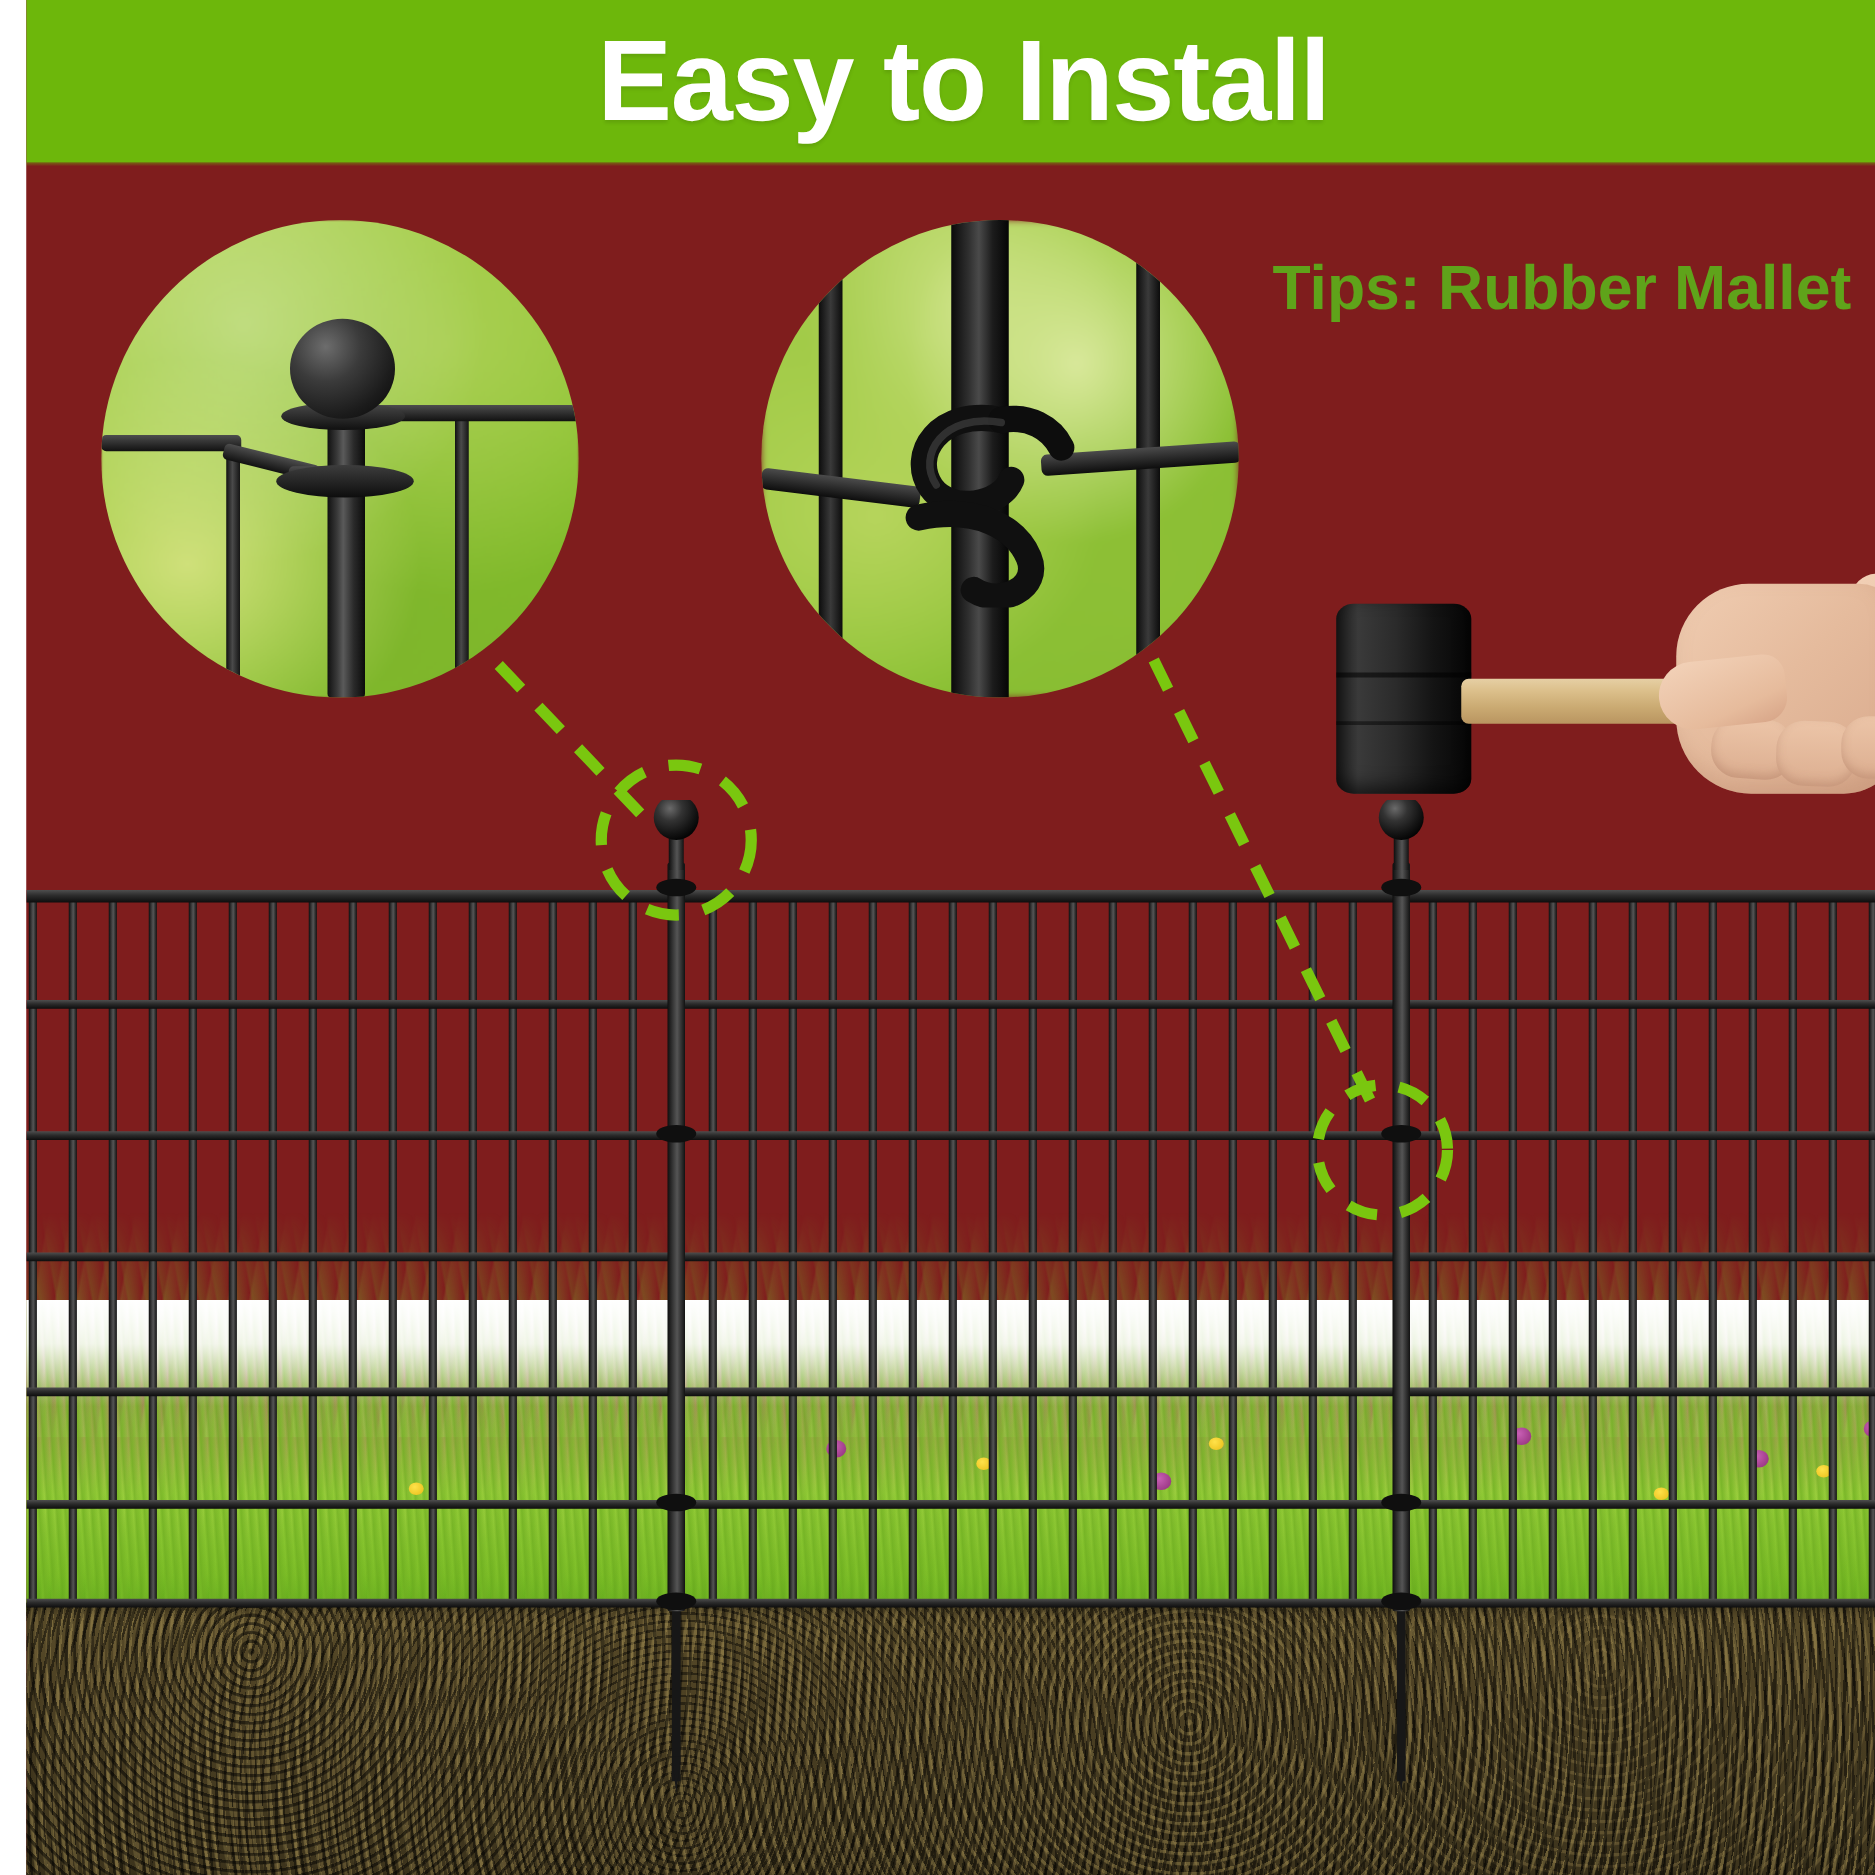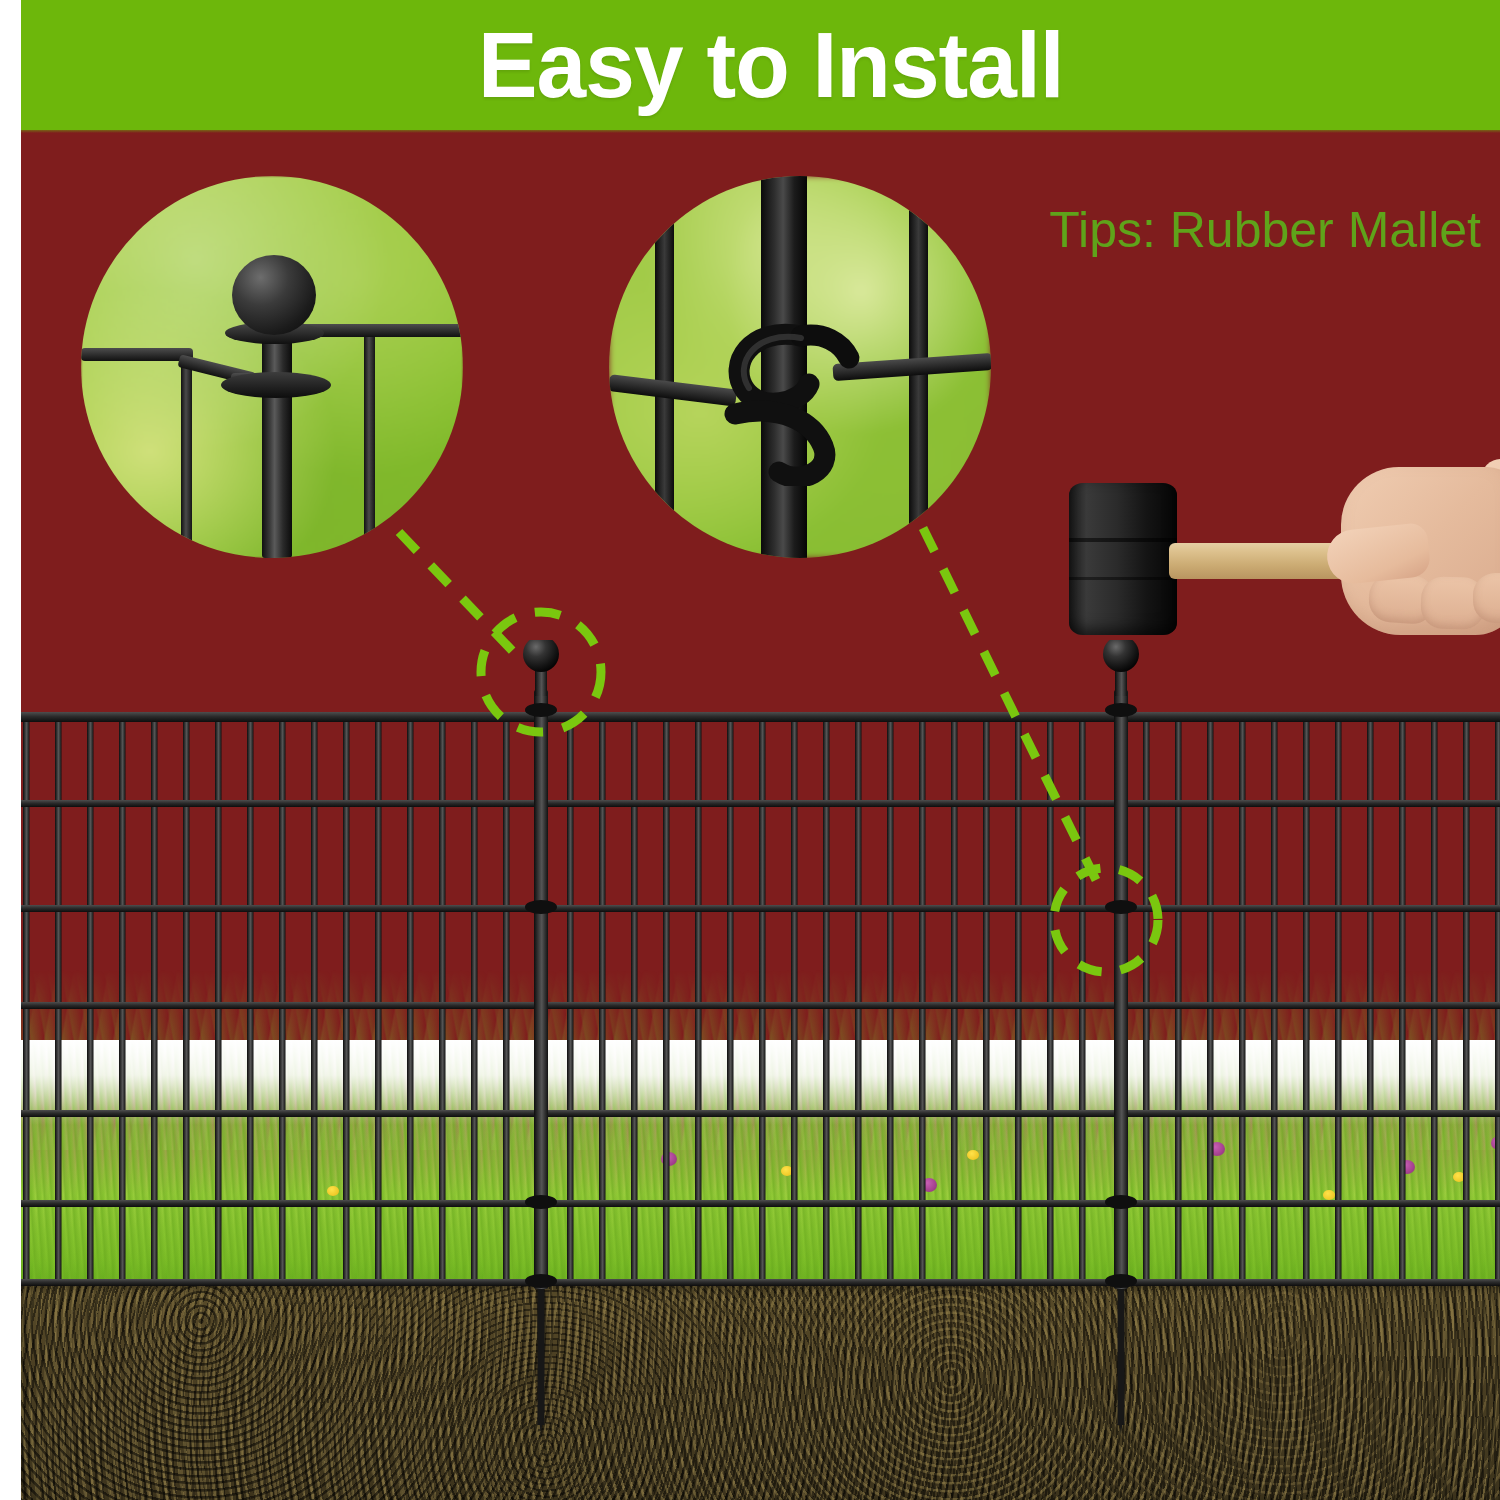--- a/index.html
+++ b/index.html
@@ -39,21 +39,21 @@
     background: linear-gradient(to bottom, rgba(109,183,11,0.45), rgba(109,183,11,0));
   }
 
   
   #tips-block {
     position: absolute; right: 40px; top: 198px;
     width: 640px;
     text-align: right;
     color: #5fa31a;
     font-size: 50px;
-    font-weight: normal;
+    font-weight: bold;
     line-height: 1.28;
   }
   #tips-block .tips-line { display: block; white-space: nowrap; }
 
   
   .detail-circle {
     position: absolute;
     border-radius: 50%;
     overflow: hidden;
   }

